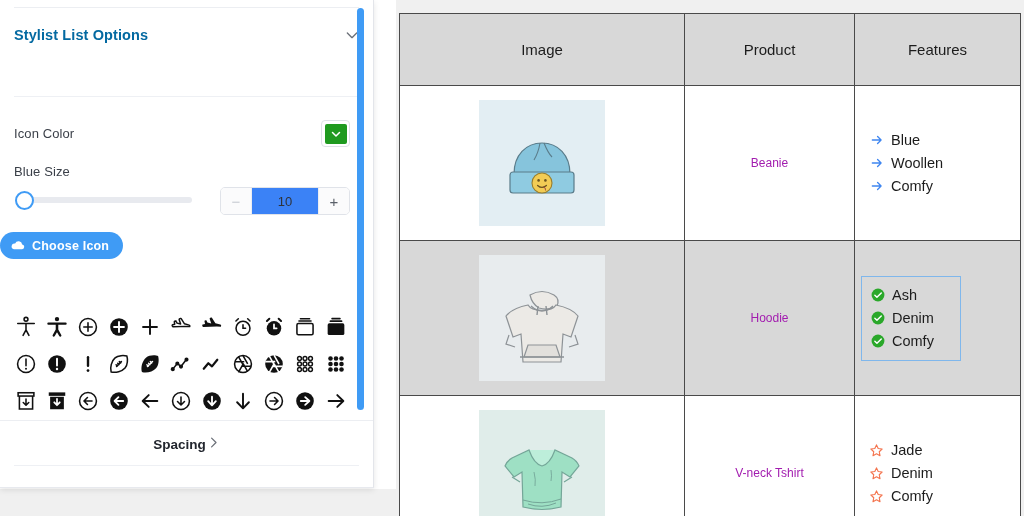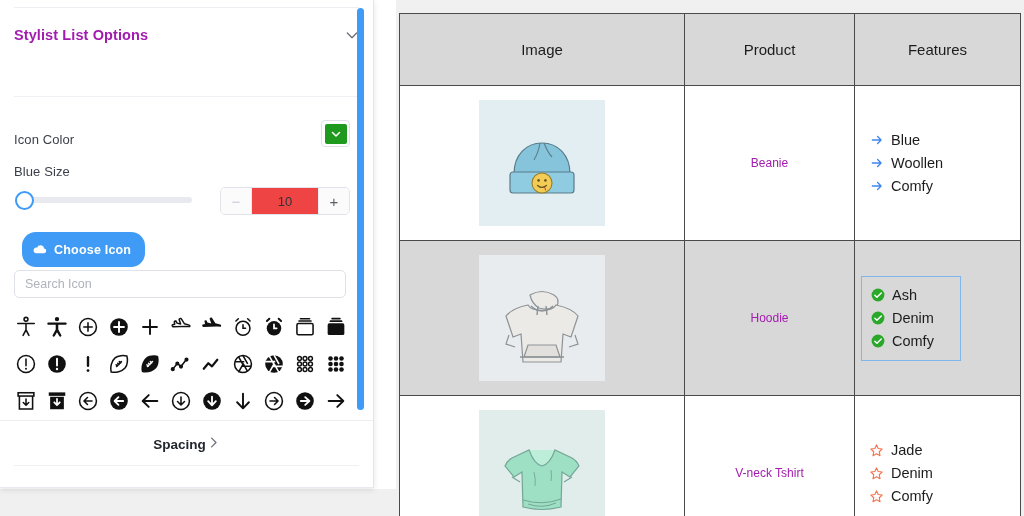--- a/index.html
+++ b/index.html
@@ -29,21 +29,21 @@
     position: absolute; left: 14px; top: 7px; width: 345px;
     height: 1px; background: #eceef2;
   }
 
   .panel-header {
     position: absolute; left: 14px; top: 22px; width: 346px;
     height: 26px;
     display: flex; align-items: center; justify-content: space-between;
   }
   .panel-title {
-    font-size: 14.5px; font-weight: bold; color: #a21caf; letter-spacing: .1px;
+    font-size: 14.5px; font-weight: bold; color: #0369a1; letter-spacing: .1px;
   }
   .chev-down { width: 16px; height: 16px; display:block; }
 
   
   .tabs {
     position: absolute; left: 14px; top: 66px; width: 346px; height: 28px;
   }
   .tab {
     position: absolute; top: 0;
     font-size: 13.5px; font-weight: bold; color: #2c3038;
@@ -55,21 +55,21 @@
   #tab-icon { left: 157px; }
   .tabs-rule {
     position: absolute; left: 14px; top: 96px; width: 345px; height: 1px;
     background: #eef0f4;
   }
 
   
   .row-label {
     position: absolute; font-size: 13px; color: #3a3f48; letter-spacing: .1px;
   }
-  #lbl-icon-color { left: 14px; top: 132px; }
+  #lbl-icon-color { left: 14px; top: 126px; }
   #color-swatch {
     position: absolute; left: 321px; top: 120px;
     width: 29px; height: 27px;
     background: #ffffff; border: 1px solid #dfe2e8; border-radius: 4px;
     display: flex; align-items: center; justify-content: center;
     cursor: pointer;
   }
   #color-swatch .fill {
     width: 22px; height: 20px; border-radius: 2px;
     display: flex; align-items: center; justify-content: center;
@@ -97,27 +97,27 @@
     display: flex; align-items: stretch; overflow: hidden;
   }
   #stepper .btn {
     width: 31px; display: flex; align-items: center; justify-content: center;
     font-size: 15px; background: #fbfbfc; cursor: pointer; user-select: none;
   }
   #stepper .btn.minus { color: #c7cbd2; border-right: 1px solid #ededf1; }
   #stepper .btn.plus  { color: #5a6069; border-left: 1px solid #ededf1; }
   #stepper .val {
     flex: 1; display: flex; align-items: center; justify-content: center;
-    font-size: 13px; color: #2f333b; background: #ef4444;
+    font-size: 13px; color: #2f333b; background: #3b82f6;
   }
 
   
   #choose-icon-btn {
-    position: absolute; left: 22px; top: 232px;
-    height: 35px; padding: 0 14px 0 11px;
+    position: absolute; left: 0; top: 232px;
+    height: 27px; padding: 0 14px 0 11px;
     background: #3f9bf5; border-radius: 14px;
     display: flex; align-items: center; gap: 7px;
     cursor: pointer;
   }
   #choose-icon-btn .lbl {
     font-size: 12.5px; font-weight: bold; color: #ffffff; letter-spacing: .2px;
   }
 
   
   #search-icon-input {
@@ -288,21 +288,20 @@
 
       <div id="choose-icon-btn" style="background: rgb(63, 155, 245);">
         <span>
           <svg width="14" height="11" viewBox="0 0 24 18" fill="#ffffff">
             <path d="M19.2 7.1A6.3 6.3 0 0 0 7.1 5.6 5 5 0 0 0 5 15.4h14.1a4.2 4.2 0 0 0 .1-8.3z"></path>
           </svg>
         </span>
         <span class="lbl">Choose Icon</span>
       </div>
 
-      <input id="search-icon-input" type="text" placeholder="Search Icon" style="">
 
       <div id="icon-grid">
 
         <div class="cell">
           <svg width="22" height="22" viewBox="0 0 24 24" fill="none" stroke="#111" stroke-width="1.7" stroke-linecap="round" stroke-linejoin="round">
             <circle cx="12" cy="3.6" r="2.1"></circle>
               <path d="M3 8.2h18M12 8.2v7M12 15.2l-3.2 6M12 15.2l3.2 6"></path>
           </svg>
         </div>
         <div class="cell">

